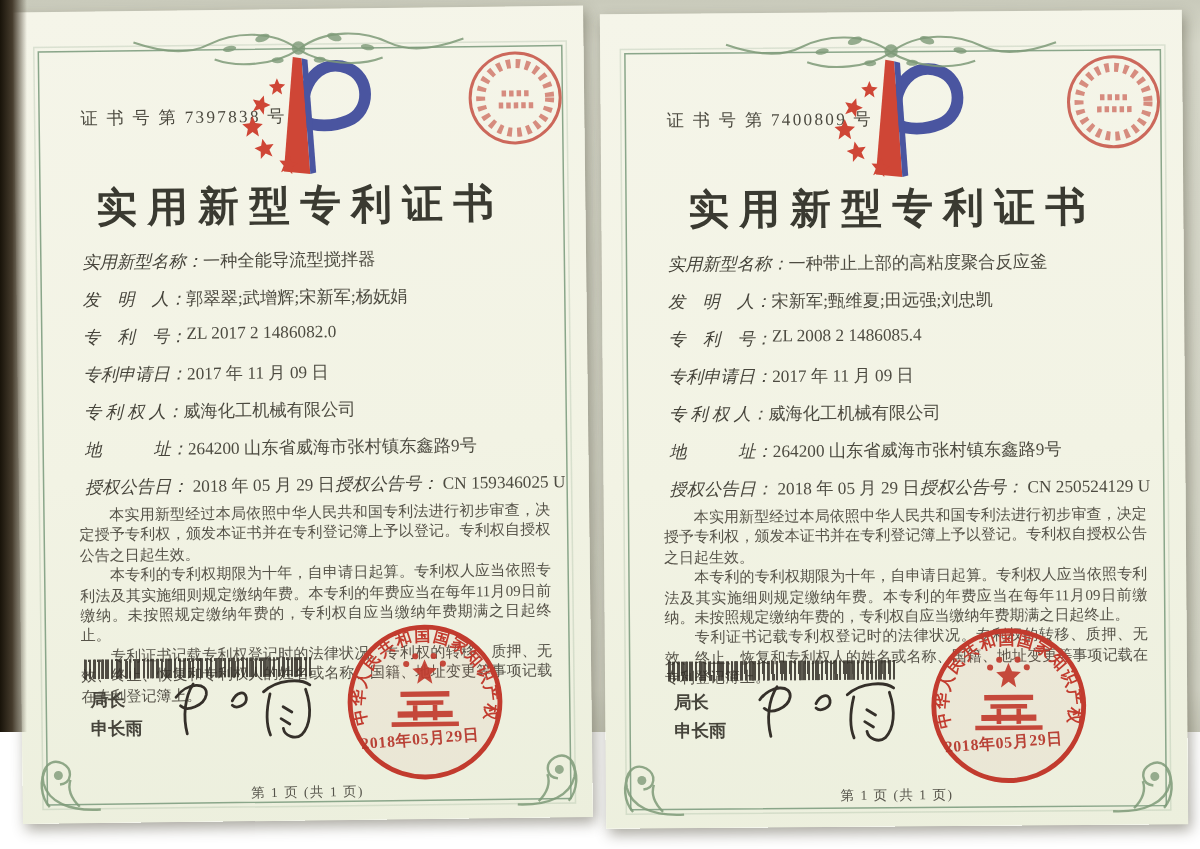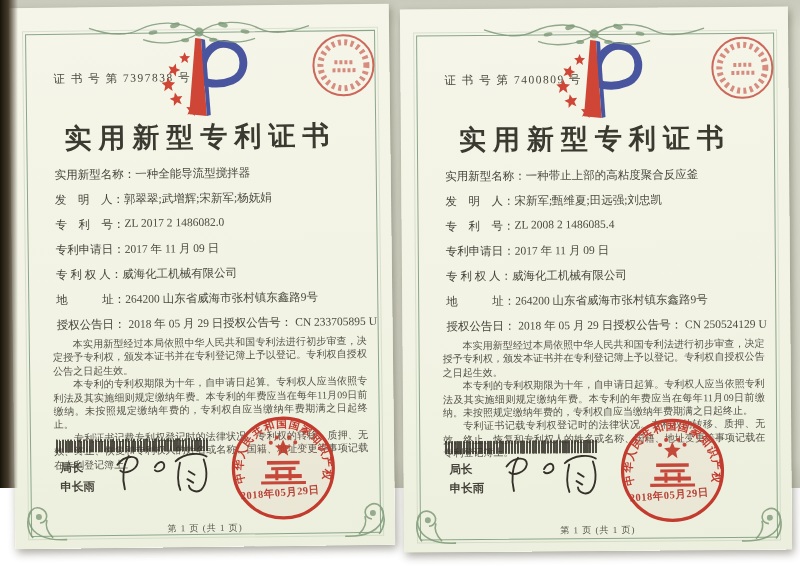--- a/index.html
+++ b/index.html
@@ -27,21 +27,21 @@
   .certno{position:absolute;top:64px;left:44px;font-size:11.5px;letter-spacing:1.5px;color:#4c4a40;}
   .logo{position:absolute;top:26px;left:50%;margin-left:-54px;}
   .agency-stamp{position:absolute;top:28px;right:13px;opacity:.88;}
 
   .title{position:absolute;top:113px;left:0;width:100%;margin:0;text-align:center;
          font-size:27px;font-weight:700;letter-spacing:7px;color:#3a3a31;}
 
   .fields{position:absolute;top:160px;left:44px;right:28px;font-size:11.5px;color:#4d4b41;}
   .frow{height:25px;display:flex;align-items:flex-start;white-space:nowrap;}
   .frow.split{justify-content:space-between;padding-right:4px;}
-  .flabel{color:#46443b;}
+  .flabel{color:#46443b;font-style:italic;}
   .fvalue{color:#4d4b41;}
 
   .bodytext{position:absolute;top:330px;left:40px;right:26px;
             font-size:10px;line-height:13.4px;color:#565349;text-align:justify;}
   .bodytext p{margin:0;text-indent:2em;}
 
   .barcode{position:absolute;top:432px;left:42px;width:152px;height:13px;opacity:.85;
      background:
        repeating-linear-gradient(90deg,#332f27 0 1.5px,transparent 1.5px 3px),
        repeating-linear-gradient(90deg,#332f27 0 1px,transparent 1px 7px),
@@ -150,21 +150,21 @@
         <span class="flabel">地　　　址：</span>
         <span class="fvalue">264200 山东省威海市张村镇东鑫路9号</span>
       </div>
       <div class="frow split">
         <span>
           <span class="flabel">授权公告日：</span>
           <span class="fvalue">2018 年 05 月 29 日</span>
         </span>
         <span>
           <span class="flabel">授权公告号：</span>
-          <span class="fvalue">CN 233705895 U</span>
+          <span class="fvalue">CN 159346025 U</span>
         </span>
       </div>
     </div>
 
     <div class="bodytext">
       <p>本实用新型经过本局依照中华人民共和国专利法进行初步审查，决定授予专利权，颁发本证书并在专利登记簿上予以登记。专利权自授权公告之日起生效。</p>
       <p>本专利的专利权期限为十年，自申请日起算。专利权人应当依照专利法及其实施细则规定缴纳年费。本专利的年费应当在每年11月09日前缴纳。未按照规定缴纳年费的，专利权自应当缴纳年费期满之日起终止。</p>
       <p>专利证书记载专利权登记时的法律状况。专利权的转移、质押、无效、终止、恢复和专利权人的姓名或名称、国籍、地址变更等事项记载在专利登记簿上。</p>
     </div>
 

